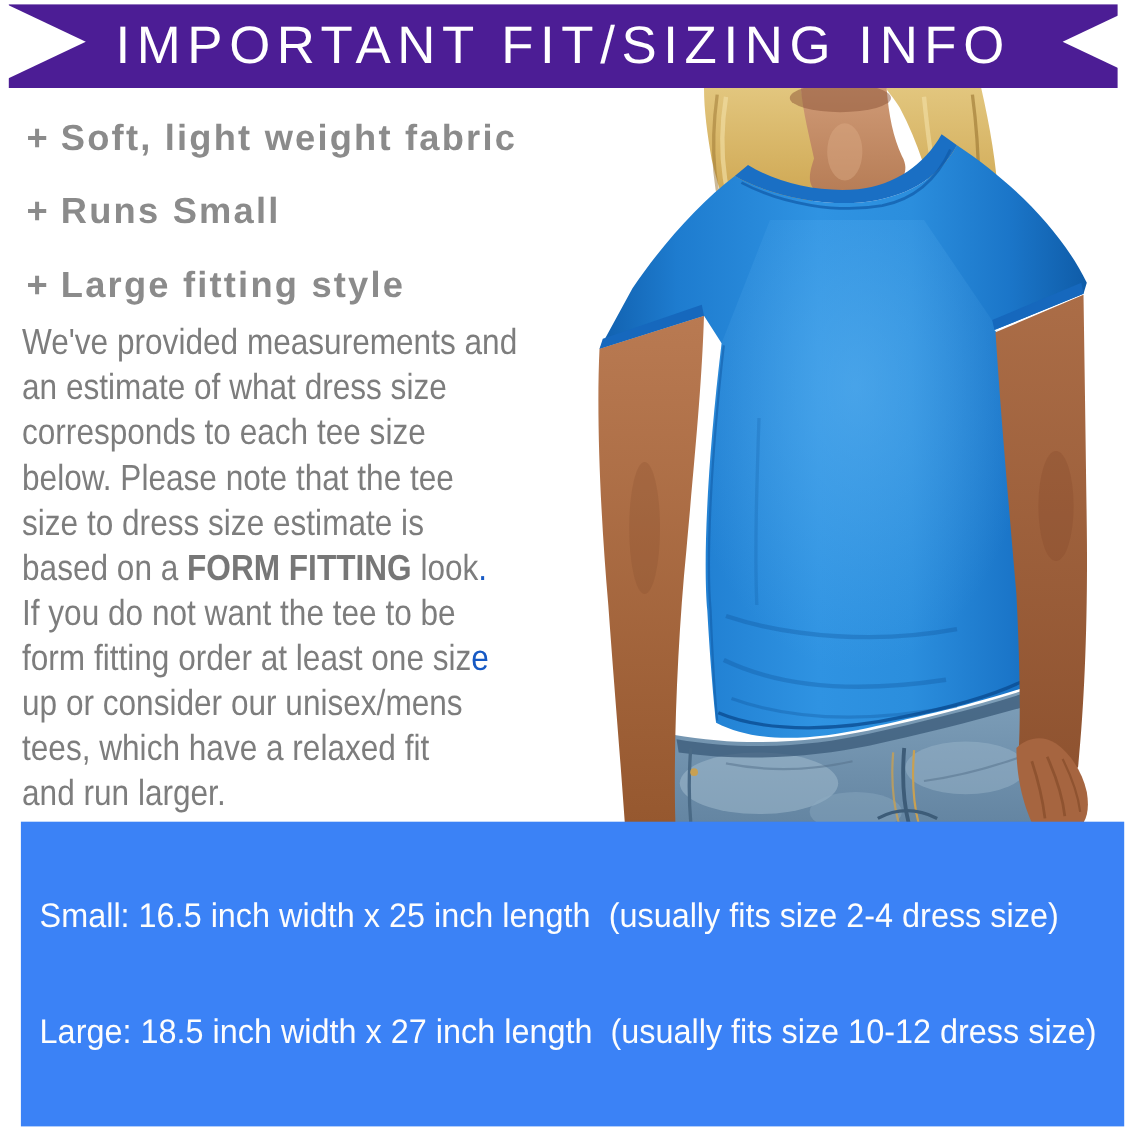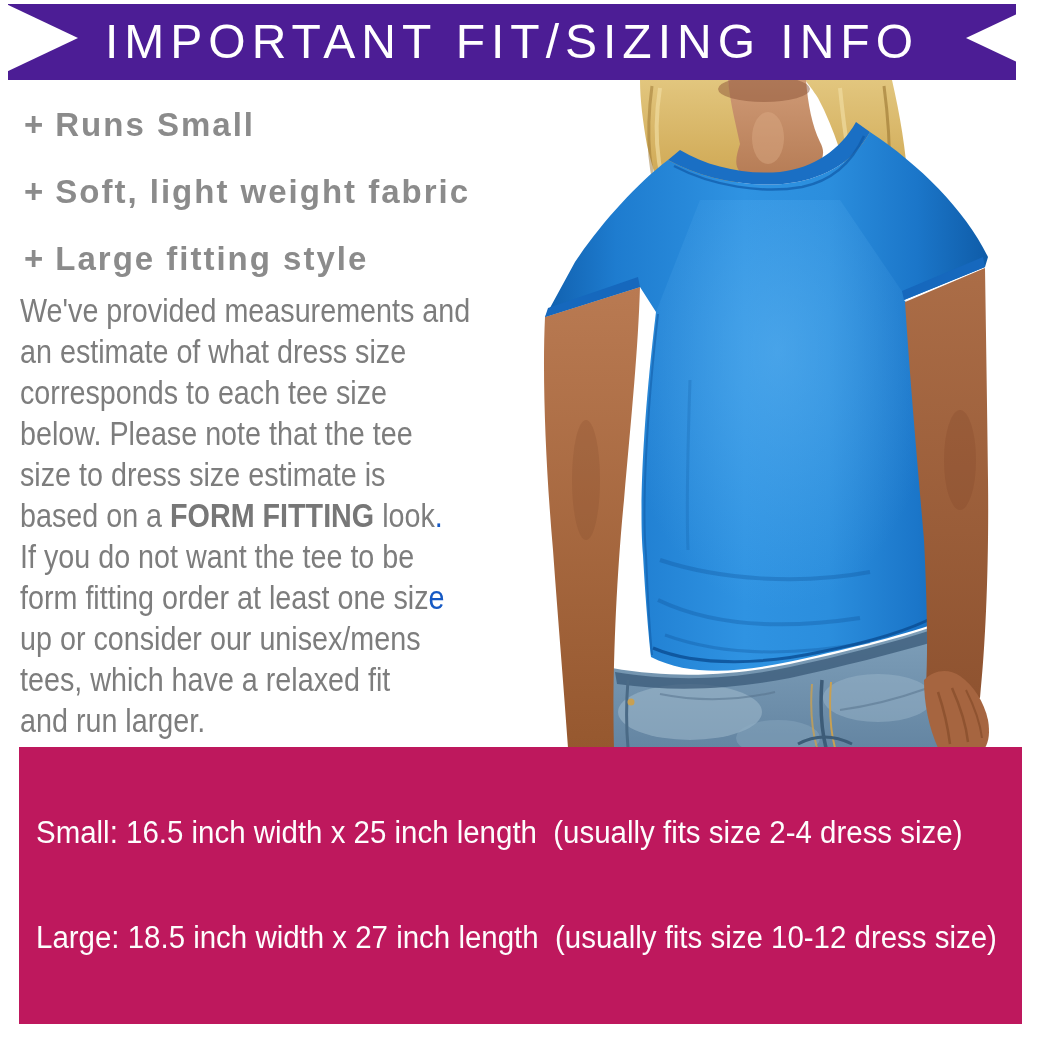--- a/index.html
+++ b/index.html
@@ -27,38 +27,38 @@
              color:#7d7d7d;font-size:33px;line-height:41px;
              transform:scaleX(0.87);transform-origin:0 0;white-space:nowrap;}
   .paragraph .b{font-weight:bold;color:#777777;}
   .paragraph .blue{color:#1659c4;}
 
   
   .photo{position:absolute;left:540px;top:80px;width:504px;height:668px;background:#ffffff;}
 
   
   .size-box{position:absolute;left:19px;top:747px;width:1003px;height:277px;
-            background:#be185d;display:flex;flex-direction:column;
+            background:#3b82f6;display:flex;flex-direction:column;
             justify-content:space-evenly;padding:0;box-sizing:border-box;}
   .size-row{padding-left:17px;}
   .row-text{display:inline-block;color:#fdfdfd;font-size:31px;white-space:pre;
             transform:scaleX(0.95);transform-origin:0 50%;}
 </style>
 </head>
 <body>
 
 <div class="banner">
   <span class="banner-title">IMPORTANT FIT/SIZING INFO</span>
 </div>
 <div class="notch notch-left"></div>
 <div class="notch notch-right"></div>
 
 <div class="features">
+    <div class="feature"><span class="plus">+</span><span>Soft, light weight fabric</span></div>
     <div class="feature"><span class="plus">+</span><span>Runs Small</span></div>
-    <div class="feature"><span class="plus">+</span><span>Soft, light weight fabric</span></div>
     <div class="feature"><span class="plus">+</span><span>Large fitting style</span></div>
   </div>
 
 <div class="paragraph"><span>We've provided measurements and</span><br><span>an estimate of what dress size</span><br><span>corresponds to each tee size</span><br><span>below. Please note that the tee</span><br><span>size to dress size estimate is</span><br><span>based on a </span><span class="b">FORM FITTING</span><span> look</span><span class="blue">.</span><br><span>If you do not want the tee to be</span><br><span>form fitting order at least one siz</span><span class="blue">e</span><br><span>up or consider our unisex/mens</span><br><span>tees, which have a relaxed fit</span><br><span>and run larger.</span></div>
 
 <div class="photo">
   <svg width="504" height="668" viewBox="0 0 504 668">
     <defs>
       <linearGradient id="teeG" x1="0" y1="0" x2="1" y2="0">
         <stop offset="0" stop-color="#1160ae"></stop>

